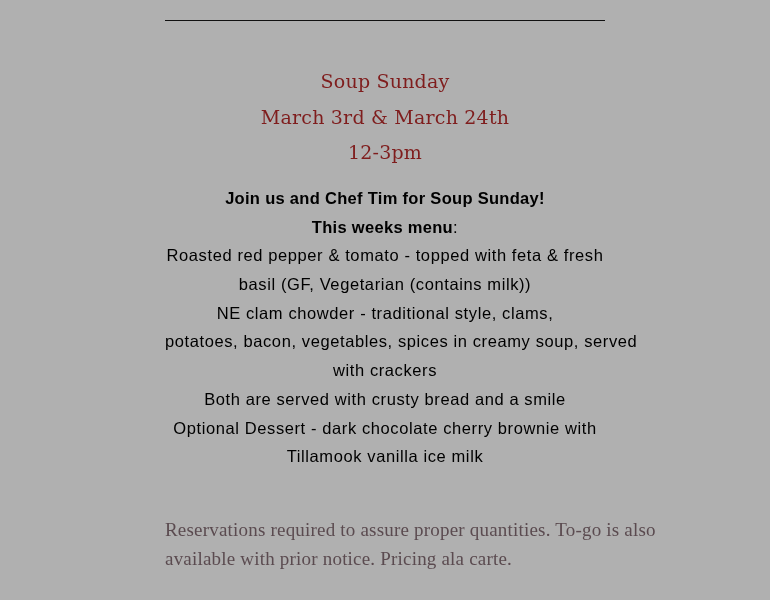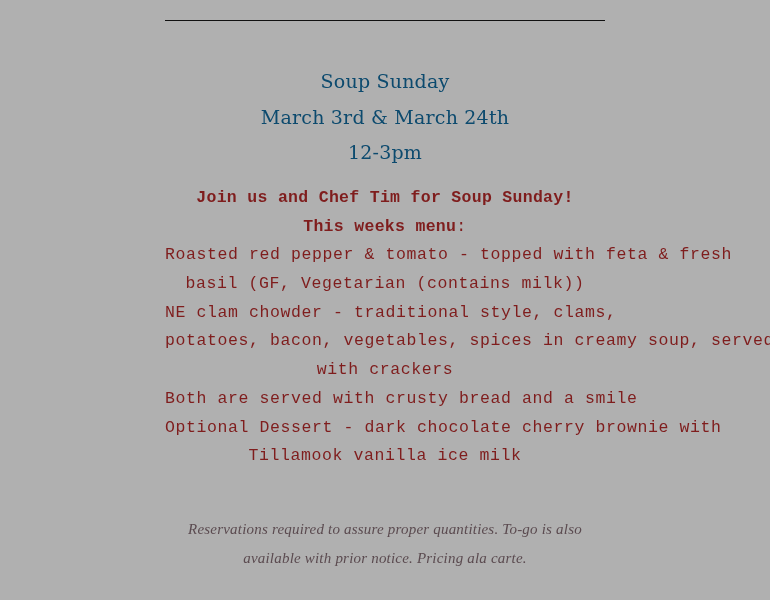--- a/index.html
+++ b/index.html
@@ -23,58 +23,57 @@
       height: 1px;
       background: #111111;
     }
     .event-header {
       position: absolute;
       left: 165px;
       top: 64px;
       width: 440px;
       text-align: center;
       font-family: "DejaVu Serif", serif;
-      color: #0c4a6e;
+      color: #7f1d1d;
       font-size: 19px;
       line-height: 35.5px;
       letter-spacing: 0.2px;
     }
     .event-header div {
       height: 35.5px;
     }
     .body-text {
       position: absolute;
       left: 165px;
       top: 184px;
       width: 440px;
       text-align: center;
-      font-family: Liberation Mono, monospace;
-      color: #7f1d1d;
+      font-family: Liberation Sans, sans-serif;
+      color: #000000;
       font-size: 16.5px;
       line-height: 28.7px;
       letter-spacing: 0.6px;
     }
     .body-text .line {
       height: 28.7px;
       white-space: nowrap;
     }
     .body-text .bold {
       font-weight: bold;
       letter-spacing: 0.3px;
     }
     .note {
       position: absolute;
       left: 165px;
       top: 515px;
       width: 440px;
-      text-align: center;
+      text-align: left;
       font-family: "Liberation Serif", serif;
-      font-style: italic;
       color: #5b4b50;
-      font-size: 15px;
+      font-size: 19px;
       line-height: 29px;
       letter-spacing: 0.2px;
     }
     .note div {
       white-space: nowrap;
     }
   </style>
 </head>
 <body>
 

